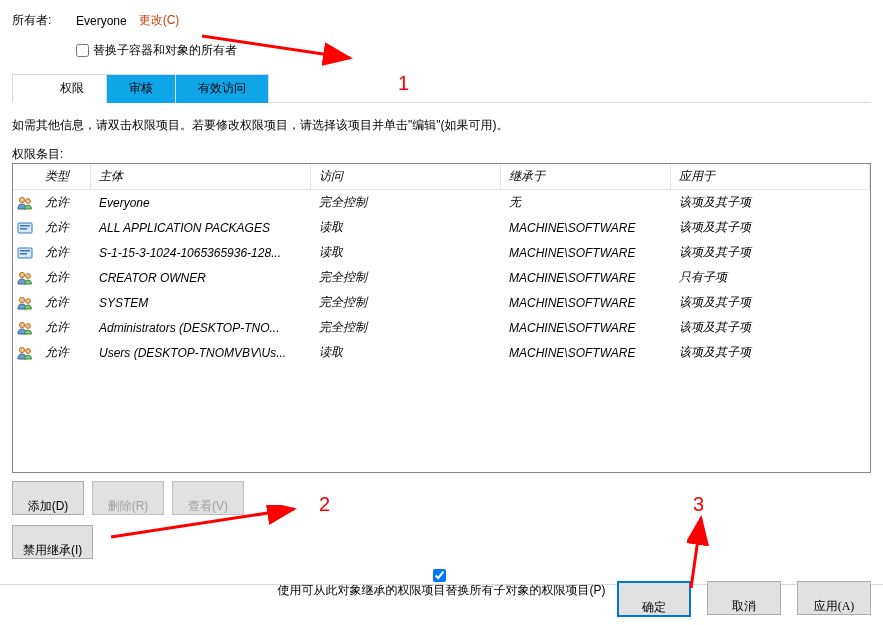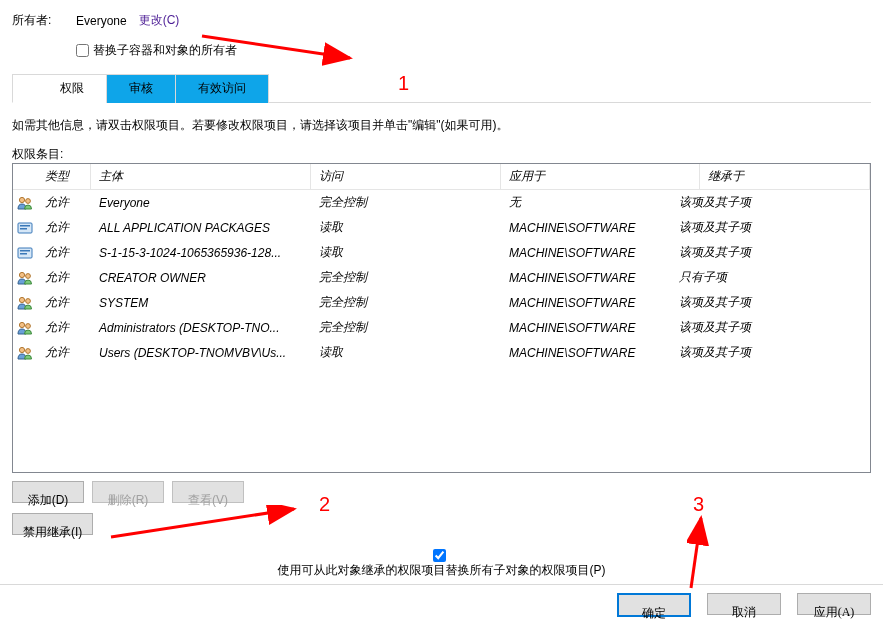--- a/index.html
+++ b/index.html
@@ -1,21 +1,21 @@
 <!DOCTYPE html>
 <html><head>
 <meta charset="utf-8">
 <style>
 * { box-sizing: border-box; margin: 0; padding: 0; }
 body { font-family: "Microsoft YaHei", "Segoe UI", Tahoma, sans-serif; font-size: 12px; background: #fff; color: #000; width: 883px; height: 625px; overflow: hidden; position: relative; }
 .dialog { padding: 12px 12px 0 12px; width: 100%; height: 100%; position: relative; }
 .owner-row { display: flex; align-items: center; margin-bottom: 13px; }
 .owner-label { width: 64px; }
 .owner-value { margin-right: 12px; }
-.owner-change { color: #4c1d95; cursor: pointer; }
+.owner-change { color: #c2410c; cursor: pointer; }
 .replace-row { display: flex; align-items: center; margin-left: 64px; margin-bottom: 14px; }
 .replace-row input { margin-right: 4px; }
 .tabs { border-bottom: 1px solid #d9d9d9; display: flex; }
 .tab { padding: 5px 22px 5px 22px; border: 1px solid #d9d9d9; border-bottom: none; background: #0ea5e9; cursor: pointer; margin-right: -1px; position: relative; top: 1px; }
 .tab.active { background: #fff; border-bottom: 1px solid #fff; padding-left: 47px; }
 .tab-content { padding: 14px 0 0 0; }
 .info-text { margin-bottom: 12px; }
 .entries-label { }
 .table-container { border: 1px solid #828790; height: 310px; overflow: hidden; background: #fff; font-style: italic; }
 .thead { display: flex; border-bottom: 1px solid #e5e5e5; background: #fff; }
@@ -28,21 +28,21 @@
 .col-apply { flex: 1; }
 .row { display: flex; align-items: center; padding: 2px 0; }
 .row .cell { padding: 2px 8px; white-space: nowrap; overflow: hidden; text-overflow: ellipsis; }
 .icon-cell { width: 24px; display: flex; align-items: center; justify-content: center; padding: 0 2px; }
 .cell-type { width: 54px; }
 .cell-principal { width: 220px; }
 .cell-access { width: 190px; }
 .cell-inherit { width: 170px; }
 .cell-apply { flex: 1; }
 .btn-row { display: flex; gap: 8px; margin-top: 8px; }
-.btn { min-width: 72px; height: 22px; border: 1px solid #adadad; background: #e1e1e1; font-family: inherit; font-size: 12px; padding: 10px 10px; cursor: pointer; }
+.btn { min-width: 72px; height: 22px; border: 1px solid #adadad; background: #e1e1e1; font-family: inherit; font-size: 12px; padding: 16px 10px; cursor: pointer; }
 .btn[disabled] { color: #a0a0a0; cursor: default; background: #e1e1e1; border-color: #c0c0c0; }
 .inherit-row { margin-top: 10px; }
 .replace-perms-row { display: flex; align-items: center; margin-top: 10px; flex-direction: column; }
 .replace-perms-row input { margin-right: 4px; }
 .divider { position: absolute; left: 0; right: 0; bottom: 40px; border-top: 1px solid #d9d9d9; }
 .footer { position: absolute; right: 12px; bottom: 8px; display: flex; gap: 16px; font-family: Liberation Serif, serif; }
 .footer .btn { min-width: 74px; }
 .footer .btn.primary { border: 2px solid #0078d7; background: #e1e1e1; height: 23px; }
 .annot { position: absolute; color: #ff0000; font-size: 20px; font-family: Arial; pointer-events: none; }
 svg.arrow { position: absolute; pointer-events: none; }
@@ -70,22 +70,22 @@
   <div class="tab-content">
     <div class="info-text">如需其他信息，请双击权限项目。若要修改权限项目，请选择该项目并单击"编辑"(如果可用)。</div>
     <div class="entries-label">权限条目:</div>
 
     <div class="table-container">
       <div class="thead">
         <div class="col ic-col"></div>
         <div class="col col-type">类型</div>
         <div class="col col-principal">主体</div>
         <div class="col col-access">访问</div>
+        <div class="col col-inherit">继承于</div>
         <div class="col col-apply">应用于</div>
-        <div class="col col-inherit">继承于</div>
       </div>
       <div class="tbody" id="tbody">
           <div class="row">
             <div class="icon-cell">
               <svg width="16" height="16" viewBox="0 0 16 16">
                 <circle cx="5" cy="5" r="2.6" fill="#f3c086" stroke="#b0762f"></circle>
                 <path d="M1 14 Q1 9 5 9 Q9 9 9 14 Z" fill="#6aa0d8" stroke="#35608f"></path>
                 <circle cx="11" cy="6" r="2.4" fill="#f3c086" stroke="#b0762f"></circle>
                 <path d="M7.5 14 Q7.5 10 11 10 Q14.5 10 14.5 14 Z" fill="#7cc97c" stroke="#3d8a3d"></path>
               </svg>

